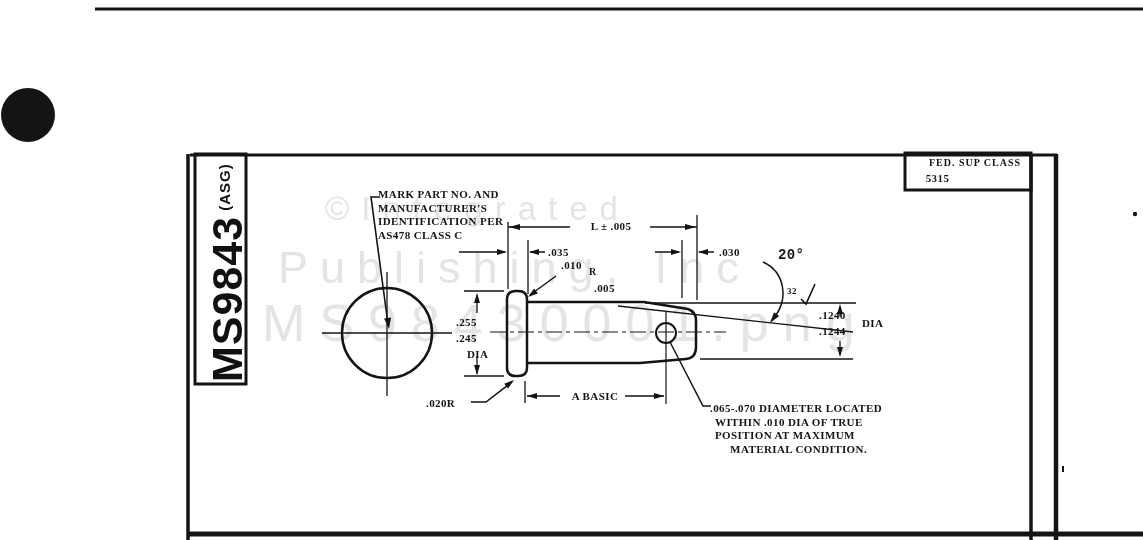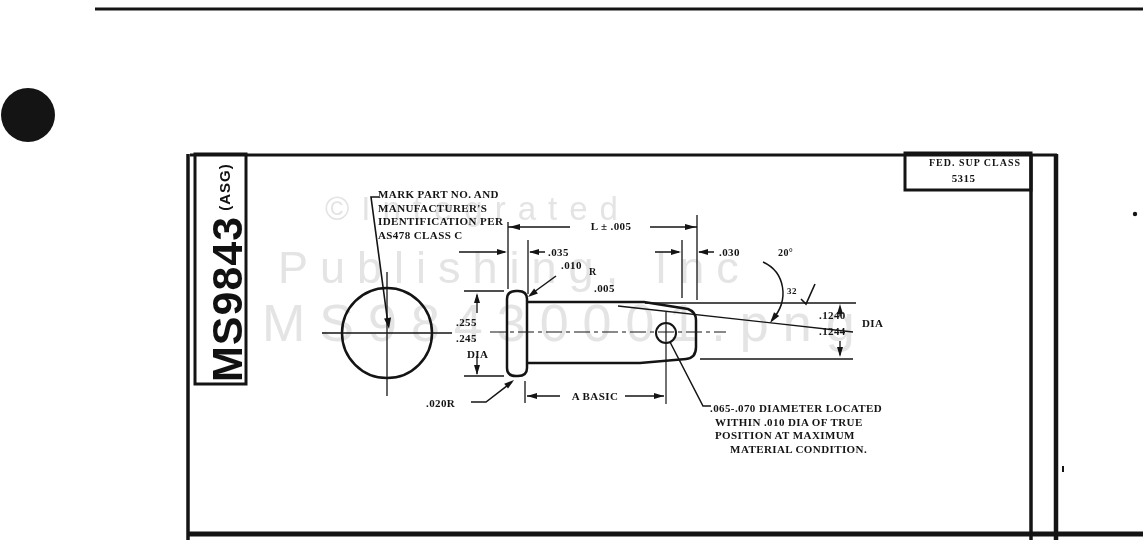--- a/index.html
+++ b/index.html
@@ -114,21 +114,21 @@
       <polygon points="664,396 654,393 654,399"></polygon>
     </g>
   </svg>
 
   <div class="ms-box-text">
     <span class="ms-num">MS9843</span>
     <span class="ms-suffix">(ASG)</span>
   </div>
 
   <div class="t center" style="left:905px;top:157px;width:140px;font-size:10px;letter-spacing:1px;">FED. SUP CLASS</div>
-  <div class="t center" style="left:893px;top:172px;width:141px;">5315</div>
+  <div class="t center" style="left:867px;top:172px;width:141px;">5315</div>
 
   <div class="t" style="left:378px;top:188px;">
     <div class="note-line">MARK PART NO. AND</div>
     <div class="note-line">MANUFACTURER'S</div>
     <div class="note-line">IDENTIFICATION PER</div>
     <div class="note-line">AS478 CLASS C</div>
   </div>
 
   <div class="t" style="left:710px;top:402px;">
     <div class="note-line">.065-.070 DIAMETER LOCATED</div>
@@ -136,21 +136,21 @@
     <div class="note-line" style="padding-left:5px;">POSITION AT MAXIMUM</div>
     <div class="note-line" style="padding-left:5px;text-align:center;">MATERIAL CONDITION.</div>
   </div>
 
   <div class="t center" style="left:570px;top:220px;width:82px;">L ± .005</div>
   <div class="t" style="left:548px;top:246px;">.035</div>
   <div class="t" style="left:561px;top:259px;">.010</div>
   <div class="t" style="left:558px;top:282px;margin-left:36px;">.005</div>
   <div class="t" style="left:589px;top:266px;font-size:10px;">R</div>
   <div class="t" style="left:719px;top:246px;">.030</div>
-  <div class="t" style="left:778px;top:247px;font-size:10px;">20°</div>
+  <div class="t" style="left:778px;top:247px;font-size:14px;font-family:Liberation Mono, monospace;">20°</div>
   <div class="t" style="left:787px;top:286px;font-size:9px;">32</div>
   <div class="t" style="left:819px;top:309px;">.1240</div>
   <div class="t" style="left:819px;top:325px;">.1244</div>
   <div class="t" style="left:862px;top:317px;">DIA</div>
   <div class="t" style="left:456px;top:316px;">.255</div>
   <div class="t" style="left:456px;top:332px;">.245</div>
   <div class="t" style="left:467px;top:348px;">DIA</div>
   <div class="t" style="left:426px;top:397px;">.020R</div>
   <div class="t center" style="left:560px;top:390px;width:70px;">A BASIC</div>
 

